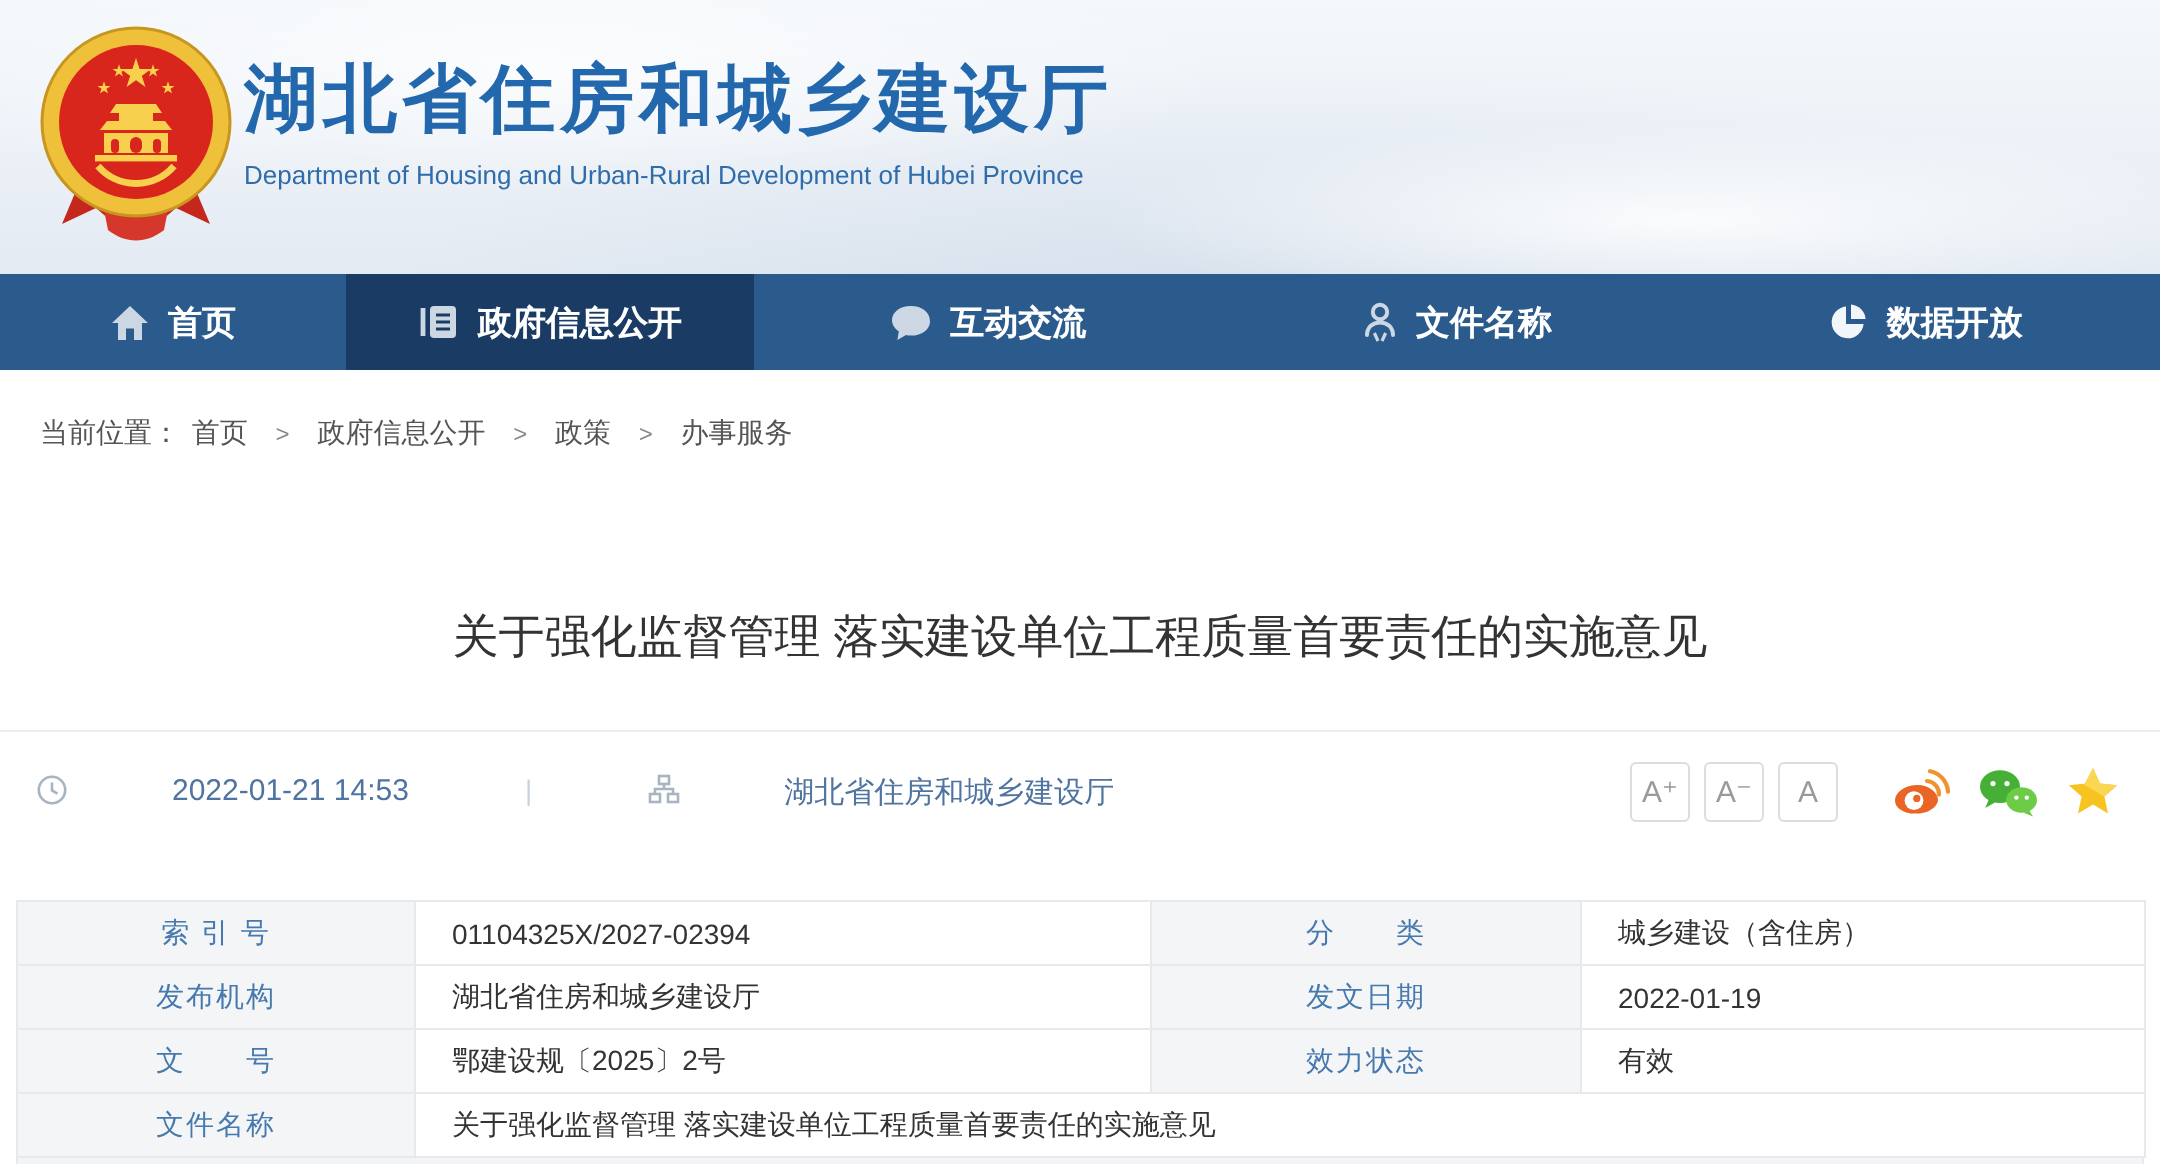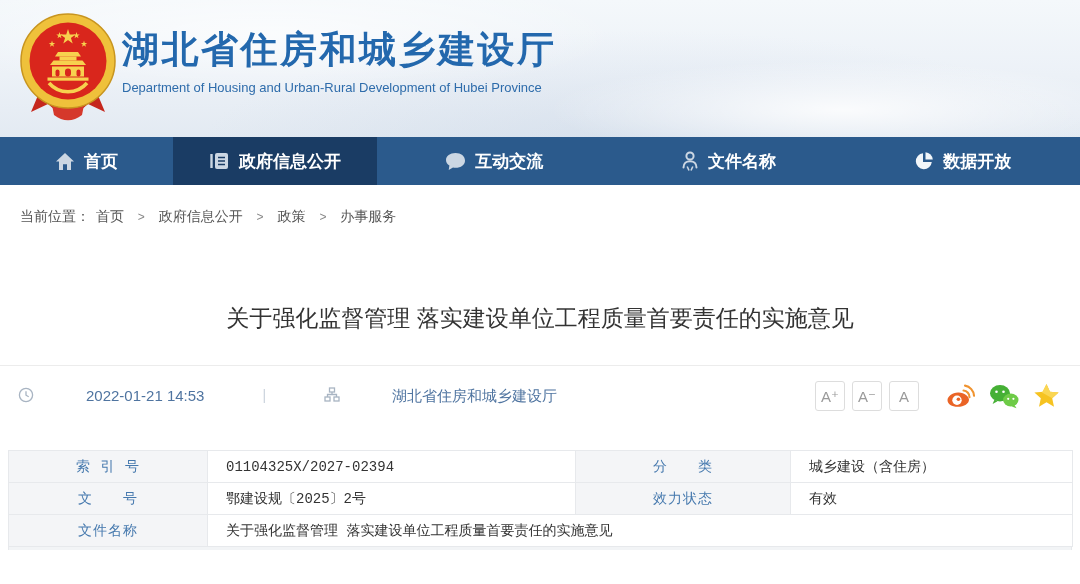--- a/index.html
+++ b/index.html
@@ -52,21 +52,21 @@
   .meta-right { display:flex; align-items:center; }
   .fbtn { width:30px; height:30px; border:1px solid #ddd; border-radius:3px; background:#fff;
     color:#9a9a9a; font-size:15px; line-height:1; margin-left:7px; cursor:pointer;
     font-family:"Liberation Sans","DejaVu Sans",sans-serif; }
   .share { margin-left:14px; cursor:pointer; display:flex; align-items:center; }
   .share.first { margin-left:27px; }
 
   
   .table-wrap { margin:36px 8px 0 8px; }
   table.meta { width:100%; border-collapse:collapse; table-layout:fixed; font-size:14px; }
-  table.meta td { border:1px solid #e7e9ec; height:32px;font-family:Liberation Mono, monospace; }
+  table.meta td { border:1px solid #e7e9ec; height:32px; }
   td.lbl { background:#f4f5f7; color:#4679ae; text-align:center; letter-spacing:1px; }
   td.val { color:#333; padding:0 10px 0 18px; white-space:nowrap; overflow:hidden; }
   .sliver { height:3px; margin:0 8px; background:#f2f4f6;
     border-left:1px solid #e7e9ec; border-right:1px solid #e7e9ec; }
 </style>
 </head>
 <body>
 
 <div class="header">
   <svg class="emblem" viewBox="0 0 100 112">
@@ -229,20 +229,26 @@
         <col style="width:282px">
       </colgroup>
     <tbody>
         <tr>
       <td class="lbl">索 引 号</td>
       <td class="val">01104325X/2027-02394</td>
       <td class="lbl">分　　类</td>
       <td class="val">城乡建设（含住房）</td>
     </tr>
     <tr>
+      <td class="lbl">发布机构</td>
+      <td class="val">湖北省住房和城乡建设厅</td>
+      <td class="lbl">发文日期</td>
+      <td class="val">2022-01-19</td>
+    </tr>
+    <tr>
       <td class="lbl">文　　号</td>
       <td class="val">鄂建设规〔2025〕2号</td>
       <td class="lbl">效力状态</td>
       <td class="val">有效</td>
     </tr>
     <tr>
       <td class="lbl">文件名称</td>
       <td class="val" colspan="3">关于强化监督管理 落实建设单位工程质量首要责任的实施意见</td>
     </tr>
   </tbody>

